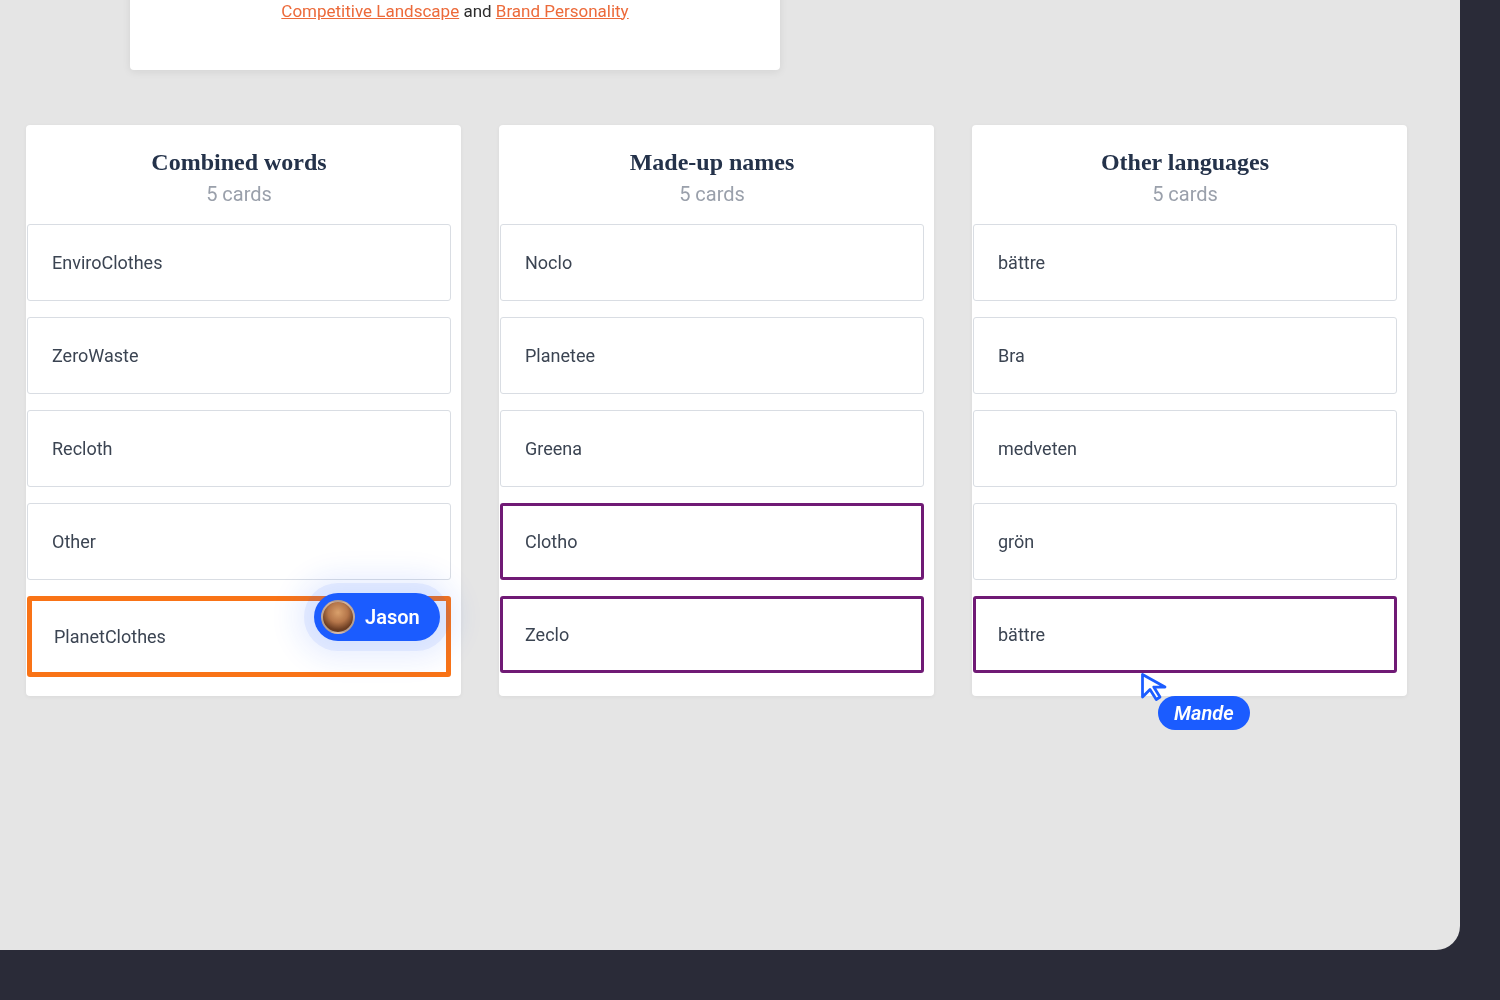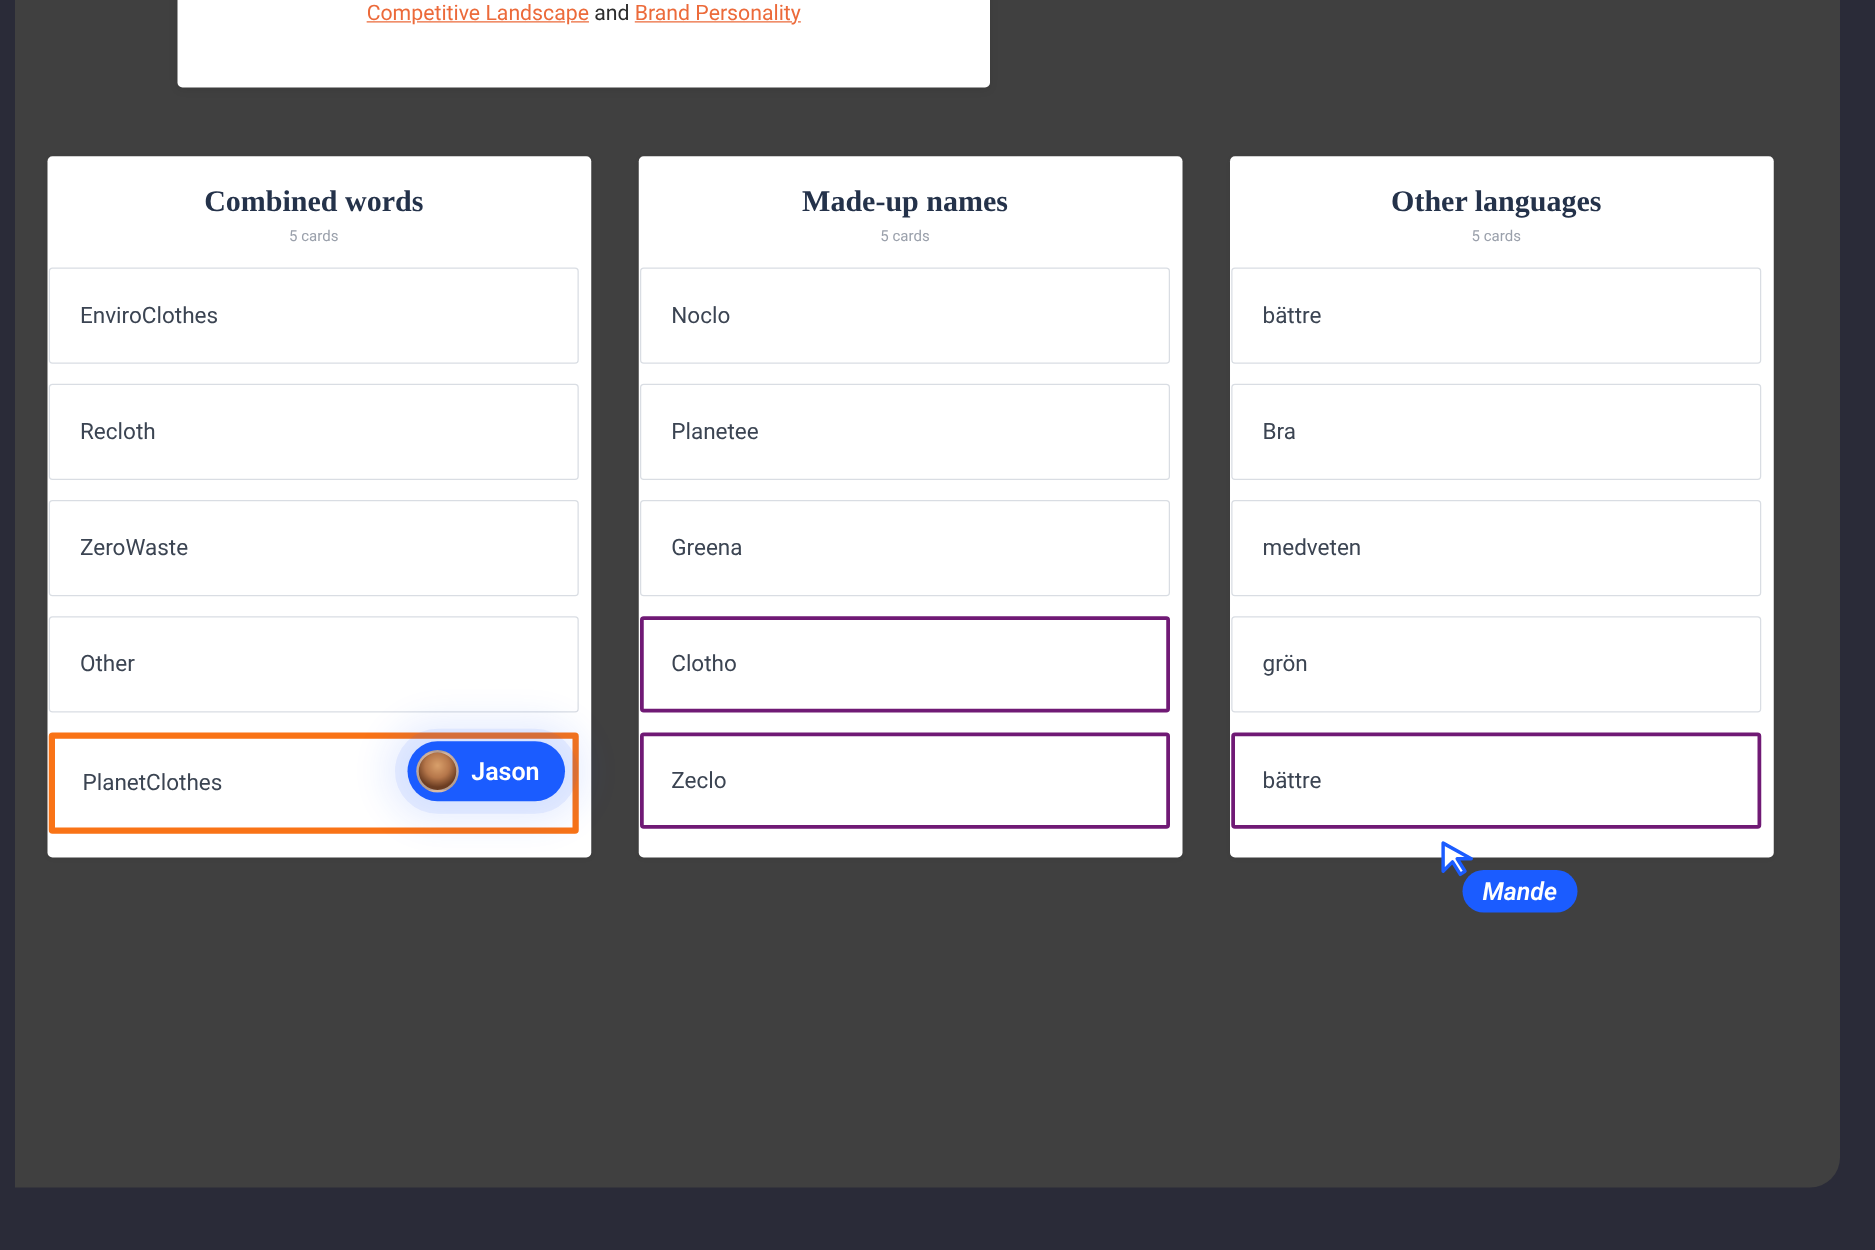--- a/index.html
+++ b/index.html
@@ -9,24 +9,24 @@
     background: #2a2b38;
   }
   .outer {
     width: 1500px;
     height: 1000px;
     background: #2a2b38;
     position: relative;
   }
   .canvas {
     position: absolute;
-    top: 0; left: 12px;
+    top: 0; left: 0;
     width: 1460px;
     height: 950px;
-    background: #404040;
+    background: #e5e5e5;
     border-radius: 0 0 24px 0;
     overflow: hidden;
   }
   .top-card {
     position: absolute;
     top: -40px;
     left: 130px;
     width: 650px;
     height: 110px;
     background: #ffffff;
@@ -67,21 +67,21 @@
     margin-bottom: 18px;
   }
   .col-title {
     font-family: Georgia, "Times New Roman", serif;
     font-weight: 700;
     font-size: 24px;
     color: #24324a;
     margin-bottom: 6px;
   }
   .col-count {
-    font-size: 12px;
+    font-size: 20px;
     color: #9aa0ab;
   }
   .card {
     border: 1px solid #d9dde3;
     border-radius: 3px;
     padding: 27px 24px;
     margin-bottom: 9px;
     font-size: 18px;
     color: #3b4452;
     background: #fff;
@@ -158,22 +158,22 @@
     </div>
 
     <div class="columns">
 
       <div class="col">
         <div class="col-header">
           <div class="col-title">Combined words</div>
           <div class="col-count">5 cards</div>
         </div>
         <div class="card"><span>EnviroClothes</span></div>
+        <div class="card"><span>ZeroWaste</span></div>
         <div class="card"><span>Recloth</span></div>
-        <div class="card"><span>ZeroWaste</span></div>
         <div class="card"><span>Other</span></div>
         <div class="card sel-blue"><span>PlanetClothes</span></div>
       </div>
 
       <div class="col">
         <div class="col-header">
           <div class="col-title">Made-up names</div>
           <div class="col-count">5 cards</div>
         </div>
         <div class="card"><span>Noclo</span></div>

